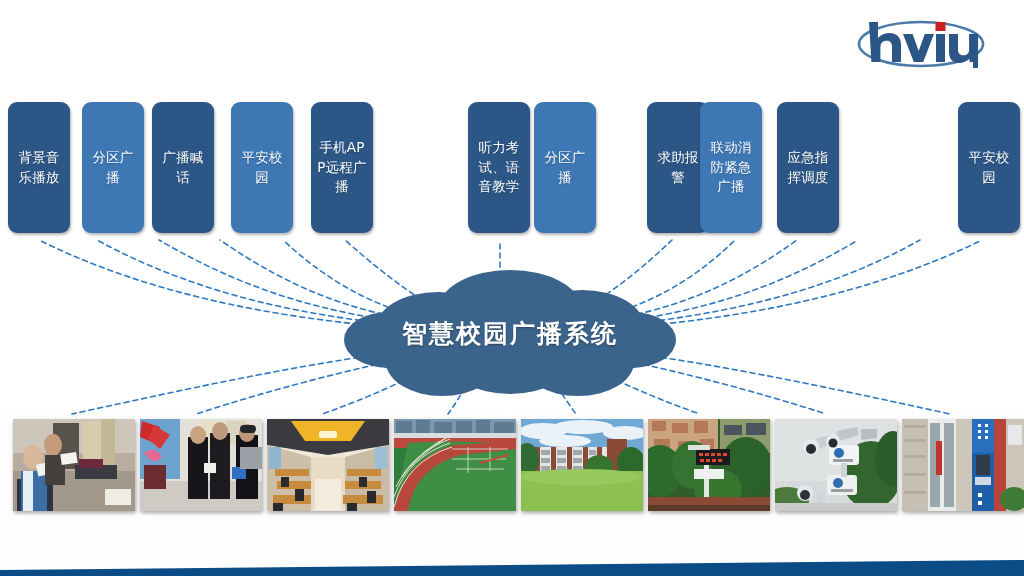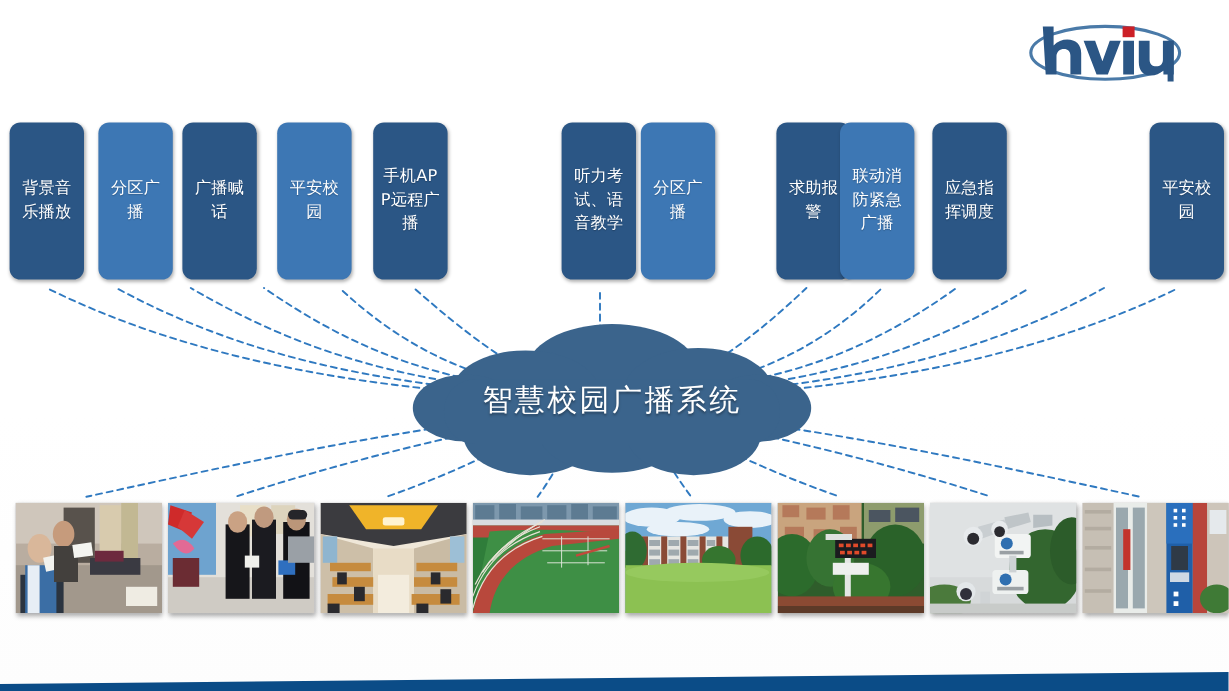--- a/index.html
+++ b/index.html
@@ -49,21 +49,21 @@
 
   
   .connectors{position:absolute;left:0;top:0;width:1024px;height:576px;pointer-events:none;}
 
   
   .cloud{position:absolute;left:330px;top:258px;width:360px;height:150px;}
   .cloud svg{display:block;}
   .cloud-label{
     position:absolute;left:0;top:0;width:360px;height:150px;
     display:flex;align-items:center;justify-content:center;
-    color:#ffffff;font-size:25px;font-weight:400;letter-spacing:2px;
+    color:#ffffff;font-size:25px;font-weight:700;letter-spacing:2px;
     text-shadow:0 1px 2px rgba(0,0,0,.35);
   }
 
   
   .photos{position:absolute;left:0;top:419px;width:1024px;height:92px;}
   .photo{
     position:absolute;top:0;height:92px;width:122px;
     box-shadow:1px 2px 4px rgba(0,0,0,.35);
     overflow:hidden;background:#cfcfcf;
   }

